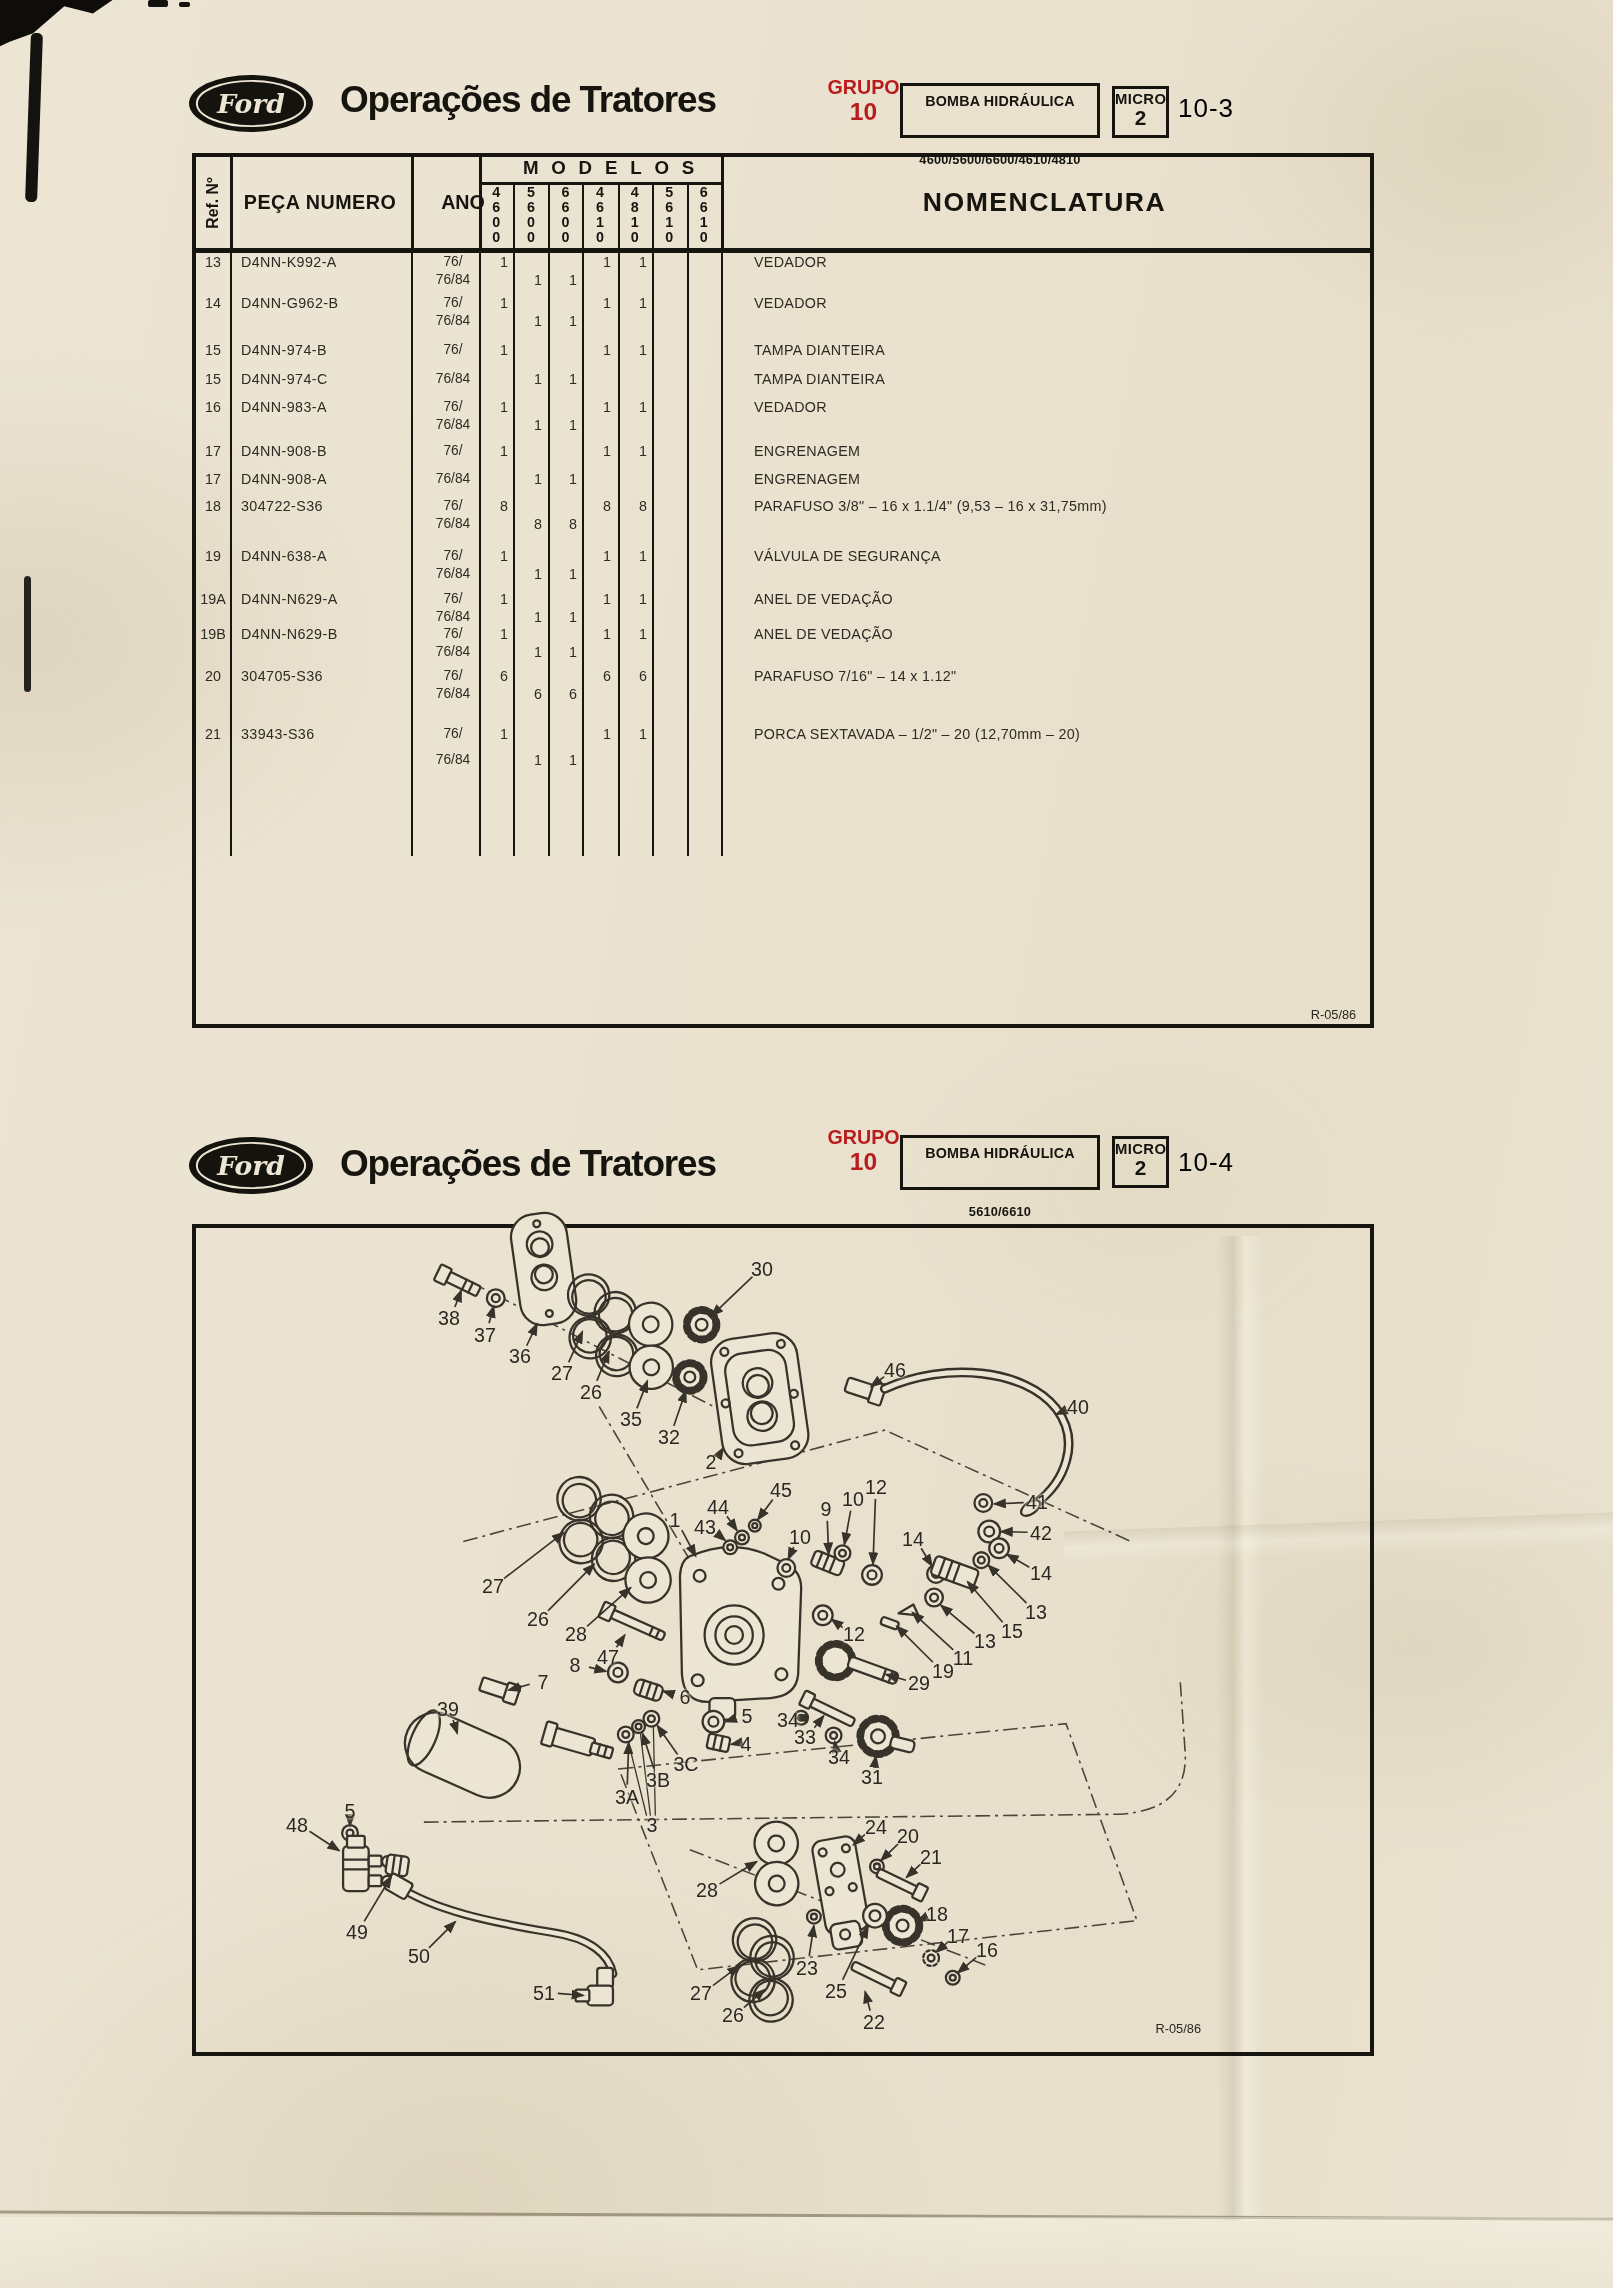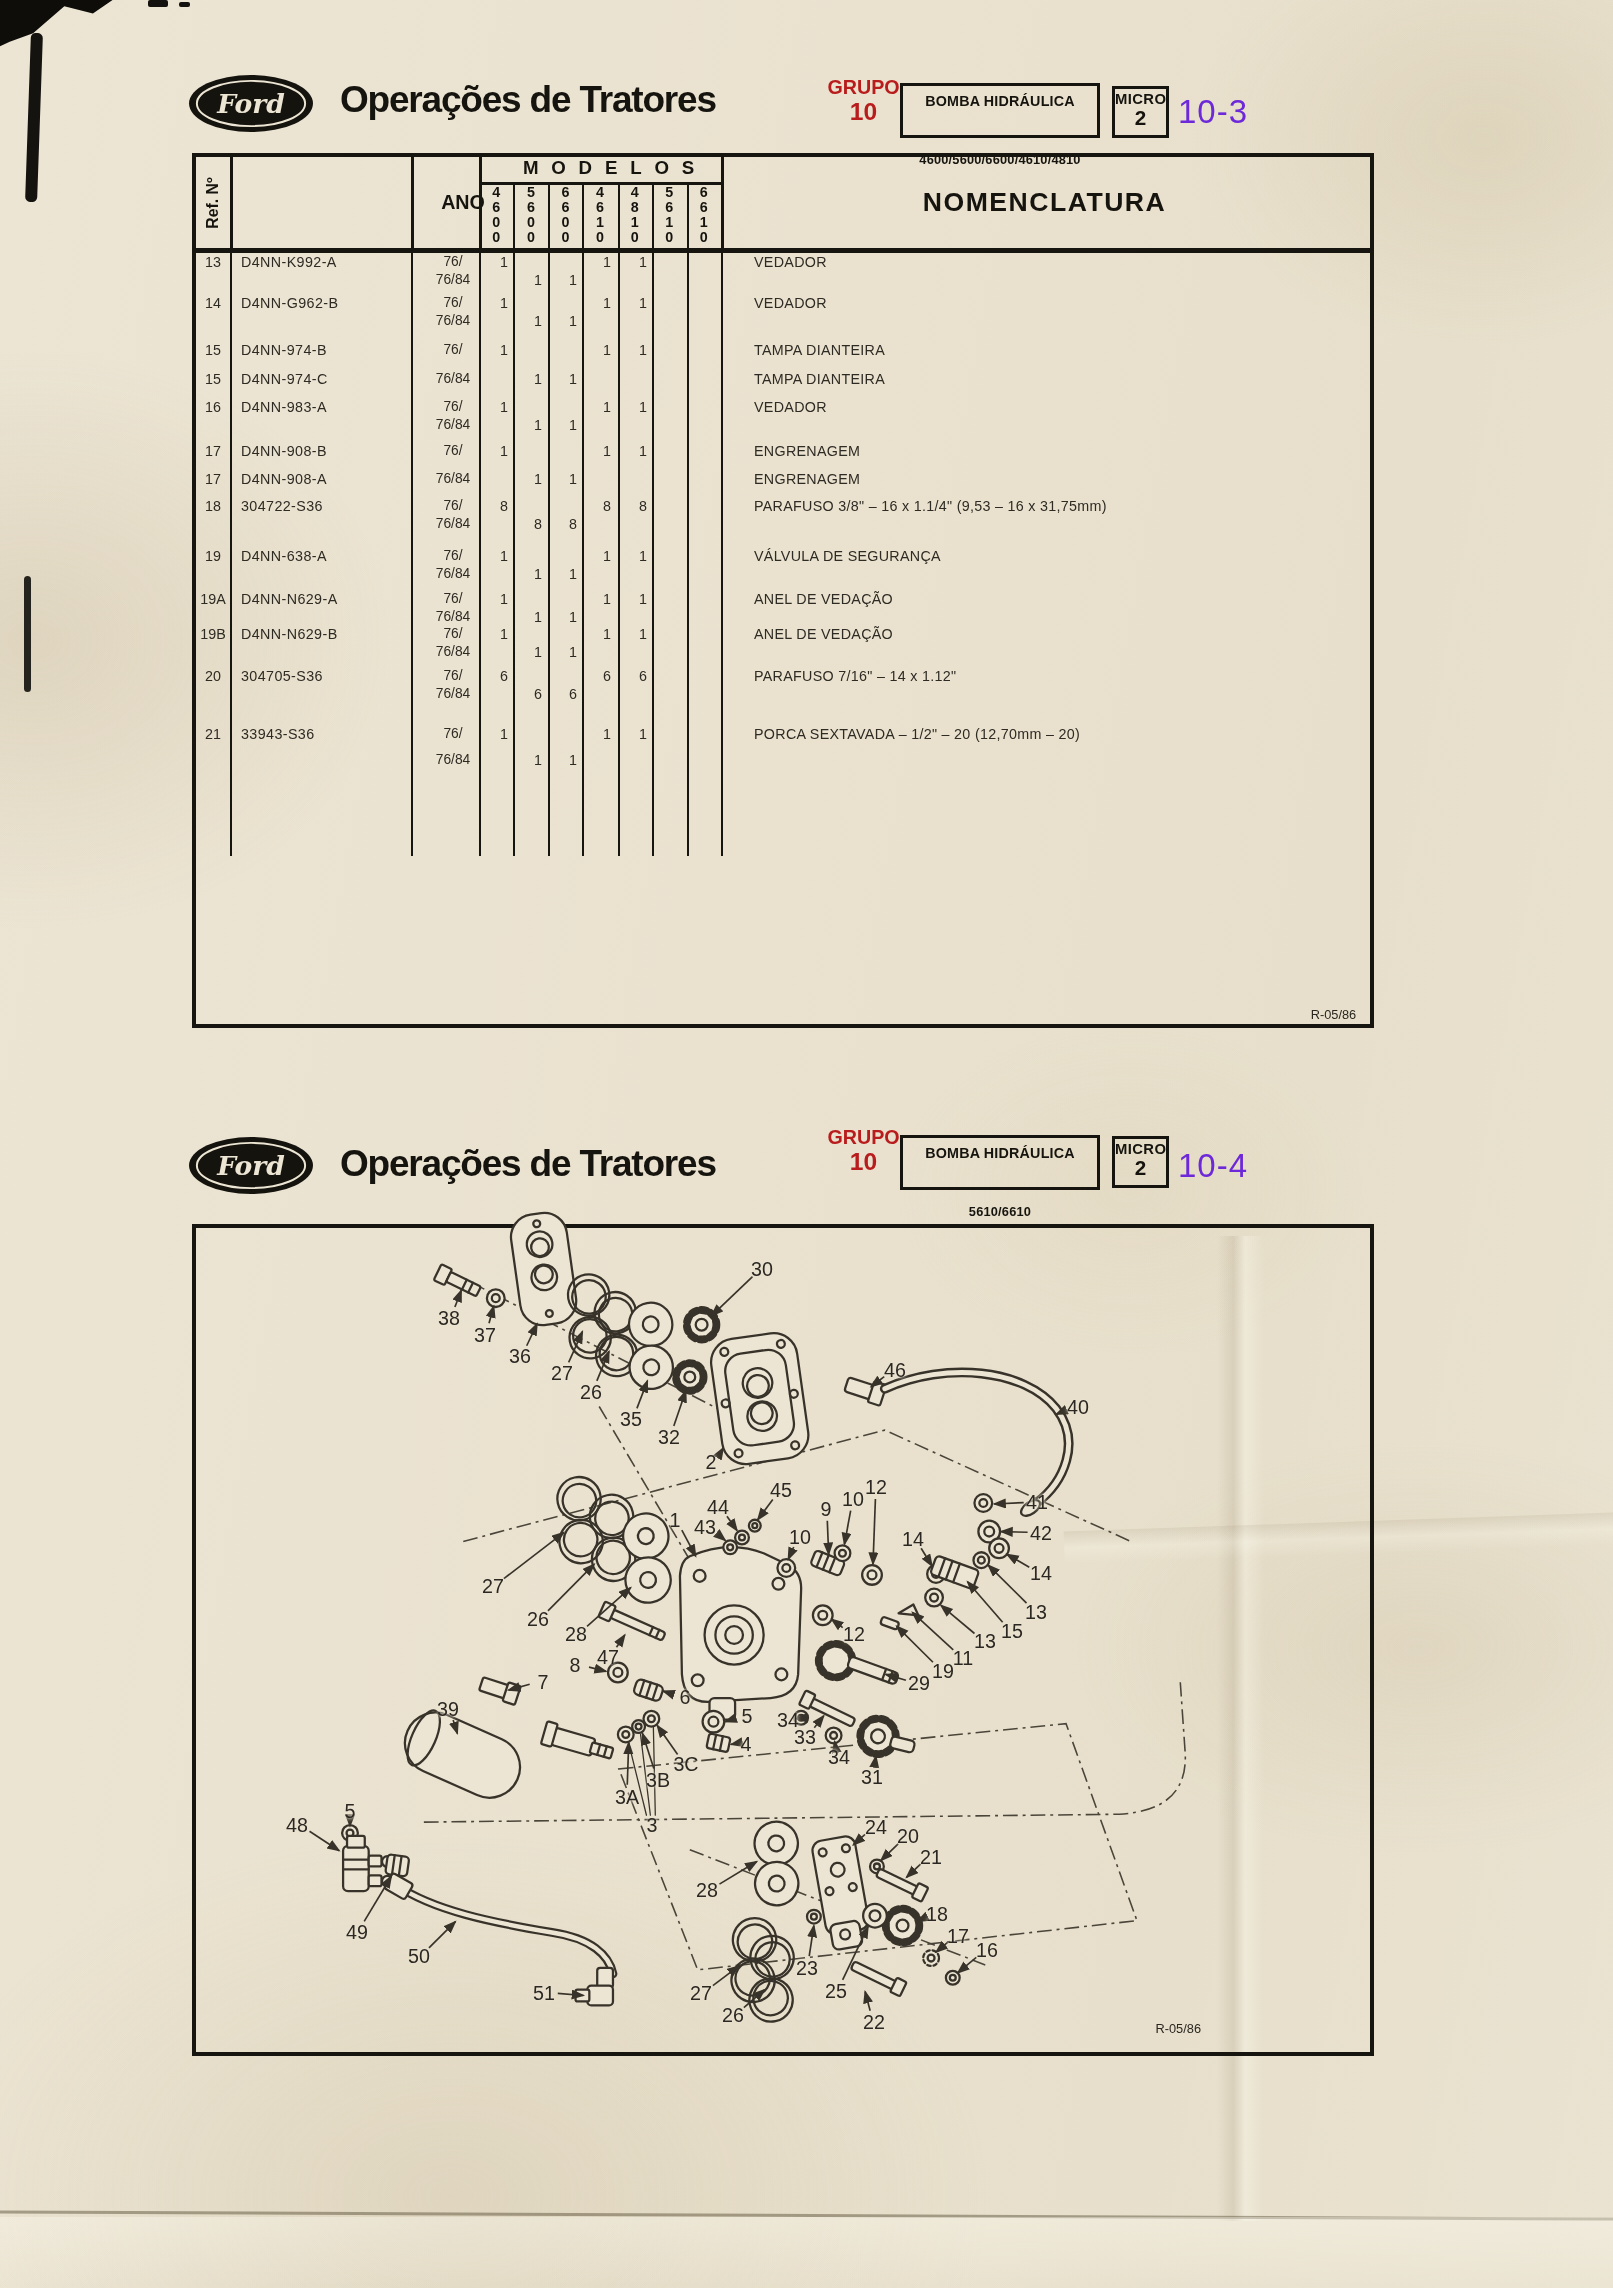--- a/index.html
+++ b/index.html
@@ -34,21 +34,21 @@
   .ptitle{font-size:37px;font-weight:bold;letter-spacing:-1.2px;color:#16140f;white-space:nowrap;}
   .grupo{width:83px;text-align:center;color:#b91c1c;}
   .grupo .g1{font-size:19.7px;font-weight:bold;line-height:21.7px;}
   .grupo .g2{font-size:24.6px;font-weight:bold;line-height:25.6px;}
   .sbox{width:200px;height:55px;border:3.9px solid #16140f;box-sizing:border-box;text-align:center;color:#16140f;}
   .sbox .s1{font-size:14.3px;font-weight:bold;margin-top:7.9px;line-height:15.8px;letter-spacing:0.2px;}
   .sbox .s2{font-size:12.8px;font-weight:bold;line-height:14.8px;letter-spacing:0.2px;margin-top:43px;}
   .mbox{width:57px;height:52px;border:3.9px solid #16140f;box-sizing:border-box;text-align:center;color:#16140f;}
   .mbox .m1{font-size:14.8px;font-weight:bold;line-height:16.7px;margin-top:2px;letter-spacing:0.4px;}
   .mbox .m2{font-size:20.7px;font-weight:bold;line-height:21.7px;margin-top:-1px;}
-  .pageno{font-size:33px;color:#6d28d9;letter-spacing:1px;white-space:nowrap;}
+  .pageno{font-size:26px;color:#000000;letter-spacing:1px;white-space:nowrap;}
   
   .ptable{left:192px;top:153px;width:1182px;height:875px;border:4.9px solid #17150f;box-sizing:border-box;}
   .ptable .hline{position:absolute;background:#17150f;}
   .th-ref{position:absolute;left:0;top:0;width:34px;height:91px;}
   .th-ref span{position:absolute;left:50%;top:50%;transform:translate(-50%,-50%) rotate(-90deg);
     font-weight:bold;font-size:15.8px;white-space:nowrap;color:#16140f;}
   .th-peca{position:absolute;left:34px;top:0;width:180px;height:91px;line-height:91px;text-align:center;
     font-weight:bold;font-size:19.7px;color:#16140f;letter-spacing:0.5px;}
   .th-ano{position:absolute;left:215px;top:0;width:68px;height:91px;line-height:91px;text-align:center;
     font-weight:bold;font-size:19.7px;color:#16140f;padding-left:18px;}
@@ -109,20 +109,21 @@
   <div class="abs mbox" style="left:1112px;top:86px;">
     <div class="m1">MICRO</div>
     <div class="m2">2</div>
   </div>
   <div class="abs pageno" style="left:1178px;top:93px;">10-3</div>
 
   <div class="abs ptable">
     <div class="th-ref">
         <span>Ref. Nº</span>
       </div>
+    <div class="th-peca">PEÇA NUMERO</div>
     <div class="th-ano">ANO</div>
     <div class="th-modelos">MODELOS</div>
     <div class="mcols">
         <div class="mcol">
           <span>4</span>
           <span>6</span>
           <span>0</span>
           <span>0</span>
         </div>
         <div class="mcol">

